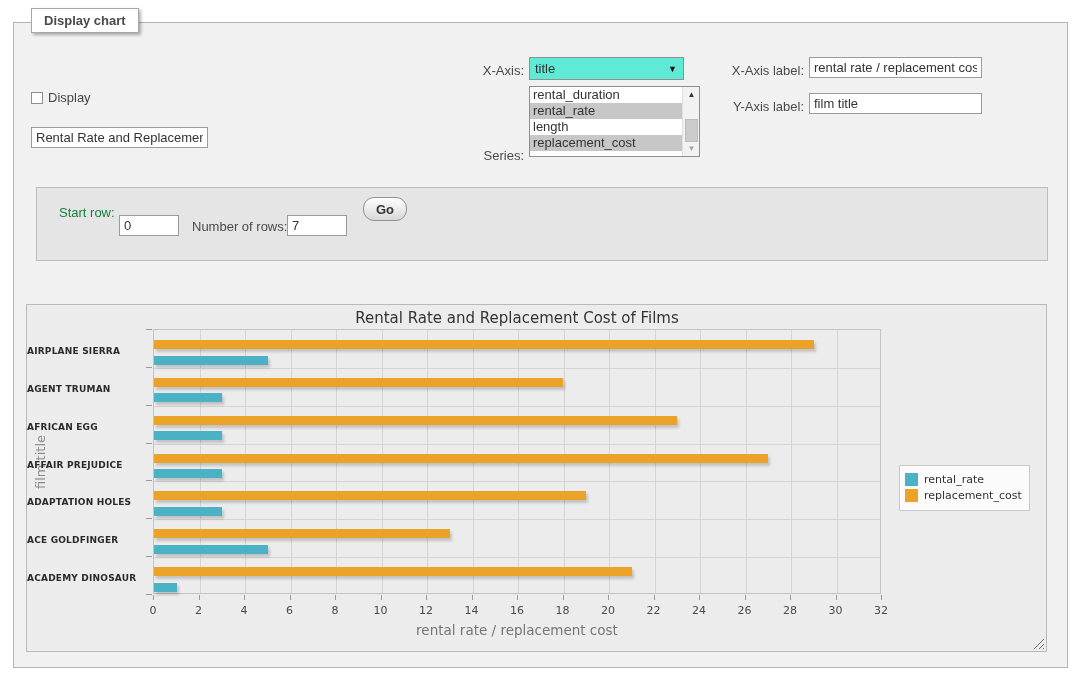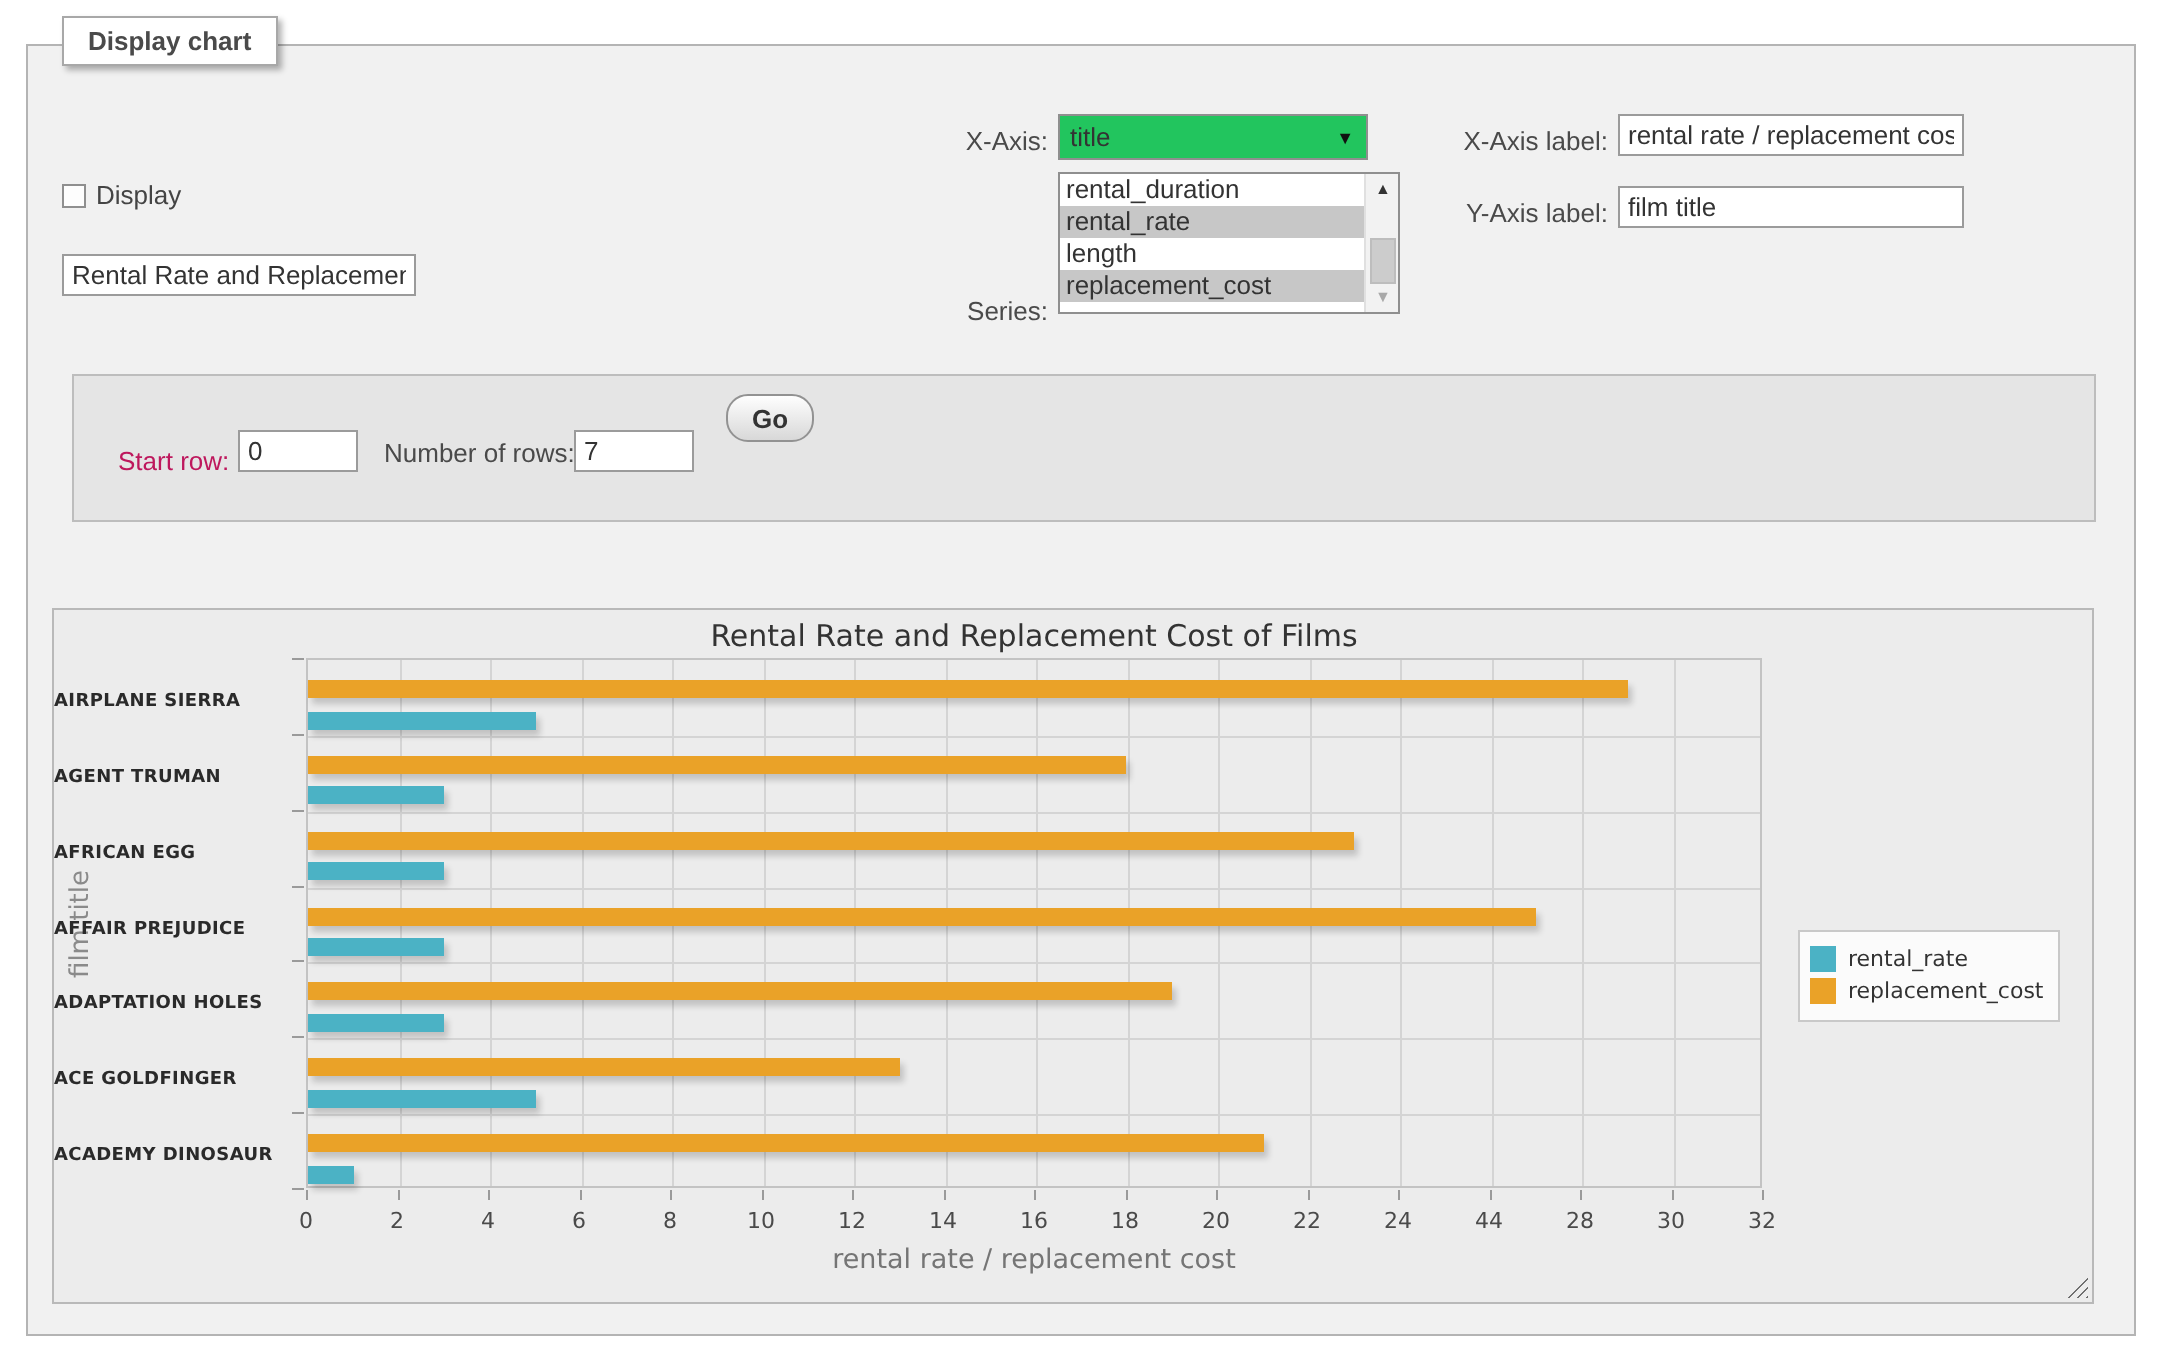--- a/index.html
+++ b/index.html
@@ -17,40 +17,40 @@
   .radio.checked::after { content:""; position:absolute; left:2px; top:2px; width:6px; height:6px; border-radius:50%; background:#3a3a3a; }
   #stacked-row { left:17px; top:67px; display:flex; align-items:center; font-size:13px; color:#444; }
   .checkbox { width:12px; height:12px; border:1px solid #8f8f8f; background:#fdfdfd; margin-right:5px; flex:none; }
 
   input.txt { border:1px solid #9b9b9b; background:#fff; font-family:"Liberation Sans",sans-serif; font-size:13px; color:#333; padding:2px 4px; }
   #title-input { left:17px; top:104px; width:177px; height:21px; }
 
   .form-label { font-size:13px; color:#4a4a4a; text-align:right; }
   #x-axis-label-text { left:400px; top:40px; width:110px; }
   #series-label-text { left:400px; top:125px; width:110px; }
-  #x-axis-select { left:515px; top:34px; width:155px; height:23px; background:#22c55e; border:1px solid #8f8f8f; display:flex; align-items:center; justify-content:space-between; padding:0 6px 0 5px; font-size:13px; color:#333; }
+  #x-axis-select { left:515px; top:34px; width:155px; height:23px; background:#5eead4; border:1px solid #8f8f8f; display:flex; align-items:center; justify-content:space-between; padding:0 6px 0 5px; font-size:13px; color:#333; }
   #x-axis-select .caret { font-size:9px; color:#111; }
 
   #series-listbox { left:515px; top:63px; width:171px; height:71px; background:#fff; border:1px solid #8f8f8f; overflow:hidden; }
   .listbox-opt { height:16px; line-height:16px; font-size:13px; color:#333; padding-left:3px; white-space:nowrap; }
   .listbox-opt.selected { background:#c7c7c7; }
   #listbox-scrollbar { position:absolute; right:0; top:0; width:17px; height:69px; background:#f2f2f2; border-left:1px solid #e0e0e0; }
   .sb-btn { position:absolute; left:0; width:17px; height:15px; text-align:center; font-size:8px; line-height:15px; }
   #sb-up { top:0; color:#333; }
   #sb-down { bottom:0; color:#a9a9a9; }
   #sb-thumb { position:absolute; left:2px; top:32px; width:13px; height:23px; background:#ccc; border:1px solid #bdbdbd; }
 
   #xlab-field-label { left:656px; top:40px; width:134px; }
   #ylab-field-label { left:656px; top:76px; width:134px; }
   #x-axis-label-input { left:795px; top:34px; width:173px; height:21px; }
   #y-axis-label-input { left:795px; top:70px; width:173px; height:21px; }
 
   
   #rows-box { left:22px; top:164px; width:1012px; height:74px; background:#e5e5e5; border:1px solid #bdbdbd; }
-  #start-row-label { left:22px; top:35px; font-size:13px; color:#be185d; }
+  #start-row-label { left:22px; top:17px; font-size:13px; color:#15803d; }
   #start-row-input { left:82px; top:27px; width:60px; height:21px; }
   #num-rows-label { left:155px; top:31px; font-size:13px; color:#4a4a4a; }
   #num-rows-input { left:250px; top:27px; width:60px; height:21px; }
   #go-button { left:326px; top:9px; height:24px; padding:0 12px; border:1px solid #929292; border-radius:11px; background:linear-gradient(#fefefe,#d8d8d8); font-size:13px; font-weight:700; color:#333; display:flex; align-items:center; }
 
   
   #chart-container { left:12px; top:281px; width:1021px; height:348px; background:#ececec; border:1px solid #b9b9b9; font-family:"DejaVu Sans",sans-serif; }
   #chart-title { left:126px; top:4px; width:728px; text-align:center; font-size:15px; color:#333; }
   #plot { left:126px; top:24px; width:728px; height:265px; border:1px solid #c3c3c3; }
   .vgrid { position:absolute; top:0; width:1px; height:100%; background:#d4d4d4; }
@@ -194,21 +194,21 @@
         <div class="xtick-label" style="left: 475px;">16</div>
         <div class="xtick-mark" style="left: 535.5px;"></div>
         <div class="xtick-label" style="left: 520.5px;">18</div>
         <div class="xtick-mark" style="left: 581px;"></div>
         <div class="xtick-label" style="left: 566px;">20</div>
         <div class="xtick-mark" style="left: 626.5px;"></div>
         <div class="xtick-label" style="left: 611.5px;">22</div>
         <div class="xtick-mark" style="left: 672px;"></div>
         <div class="xtick-label" style="left: 657px;">24</div>
         <div class="xtick-mark" style="left: 717.5px;"></div>
-        <div class="xtick-label" style="left: 702.5px;">44</div>
+        <div class="xtick-label" style="left: 702.5px;">26</div>
         <div class="xtick-mark" style="left: 763px;"></div>
         <div class="xtick-label" style="left: 748px;">28</div>
         <div class="xtick-mark" style="left: 808.5px;"></div>
         <div class="xtick-label" style="left: 793.5px;">30</div>
         <div class="xtick-mark" style="left: 854px;"></div>
         <div class="xtick-label" style="left: 839px;">32</div>
       </div>
     <div id="x-axis-title" class="abs">rental rate / replacement cost</div>
     <div id="chart-legend" class="abs">
         <div class="legend-row">

